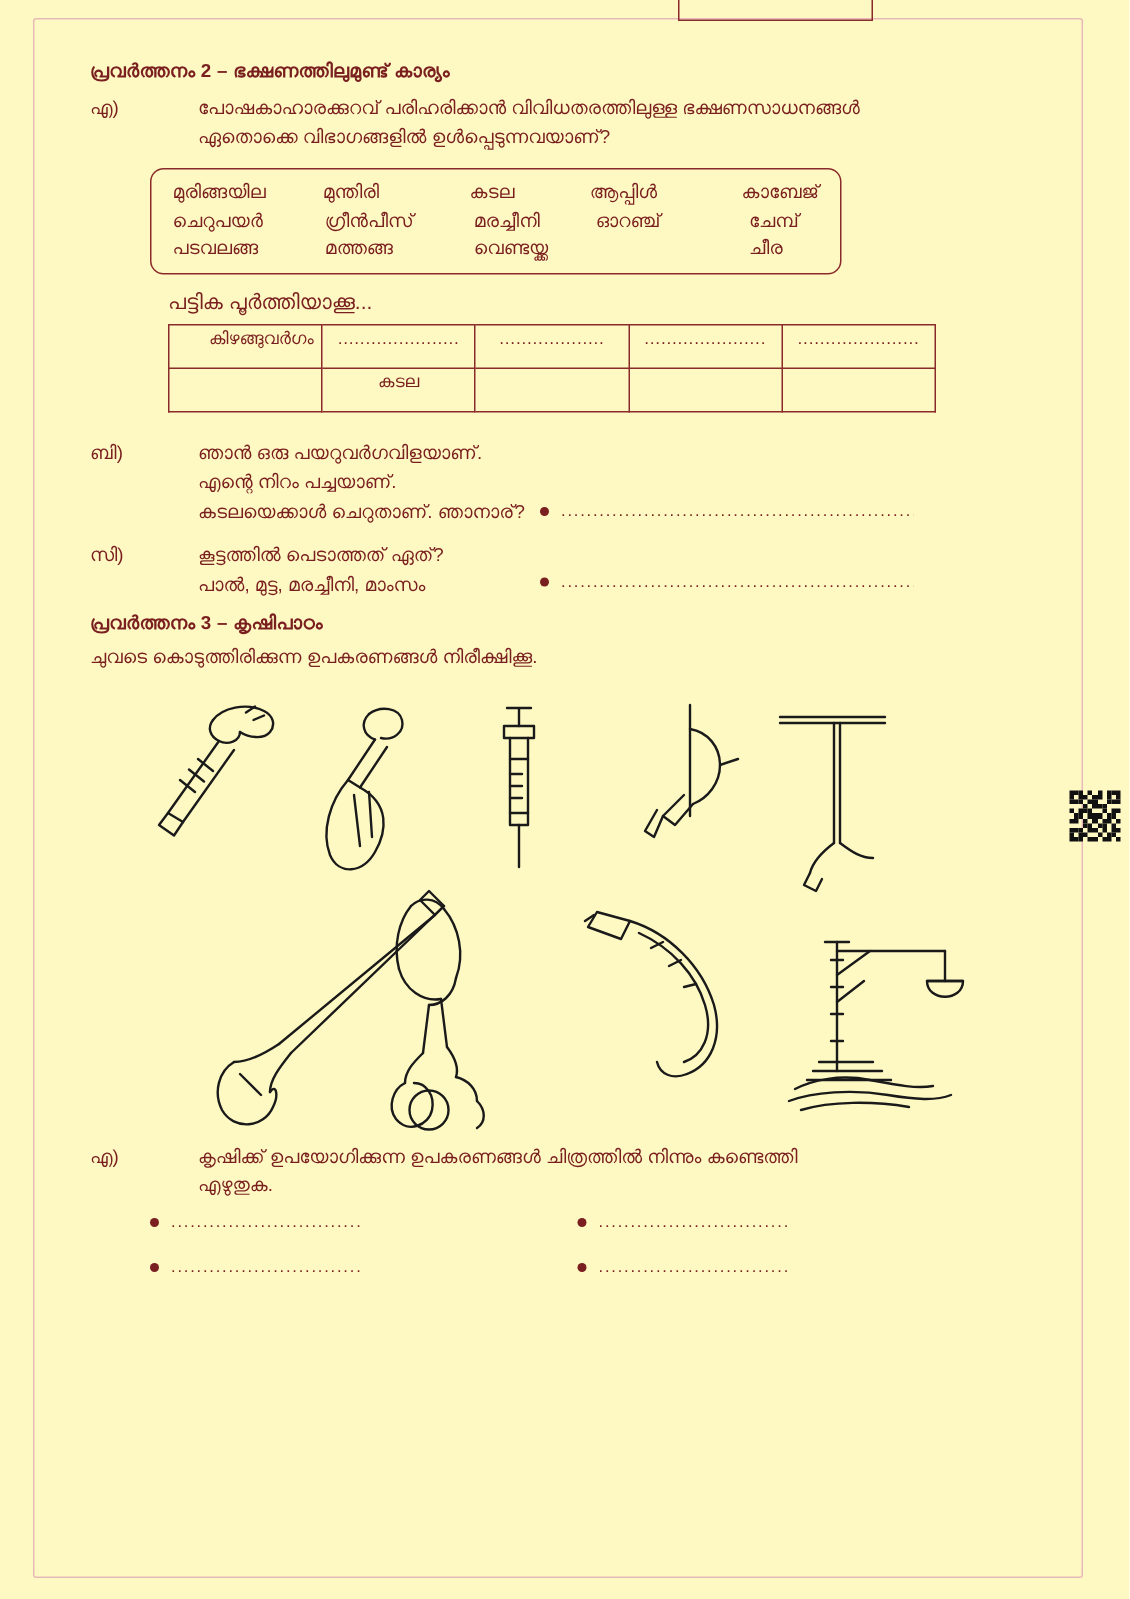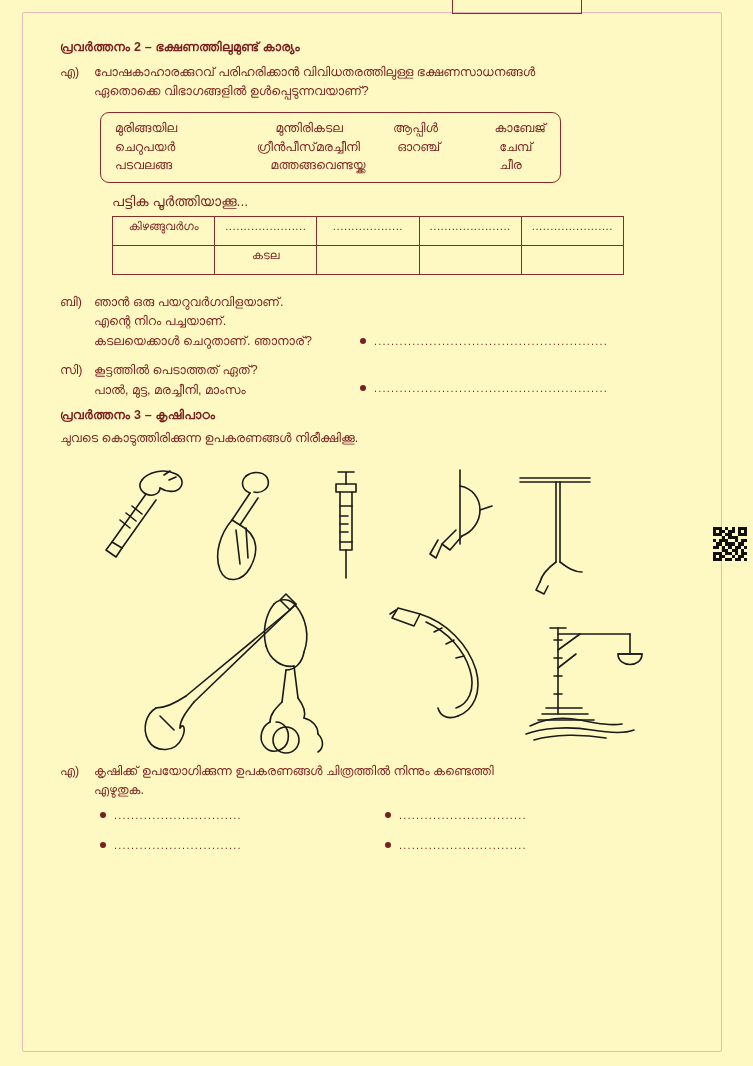--- a/index.html
+++ b/index.html
@@ -66,39 +66,39 @@
     width: 34px;
     flex: 0 0 34px;
     font-size: 12.5px;
     line-height: 1.55;
   }
   .q-text {
     font-size: 12.5px;
     line-height: 1.55;
     flex: 1;
   }
-  .q-text div { white-space: nowrap; }
+  .q-text div { white-space: nowrap; margin-left: 38px; }
 
   
   .wordbank {
     margin: 10px 0 0 40px;
     border: 1px solid #8a2b2b;
     border-radius: 9px;
     width: 461px;
     box-sizing: border-box;
     padding: 6px 0 7px 0;
   }
   .wb-row {
     display: flex;
     font-size: 12.5px;
     line-height: 1.5;
     padding: 0 14px;
   }
   .wb-c1 { width: 135px; }
-  .wb-c2 { width: 132px; text-align: right; }
+  .wb-c2 { width: 132px; }
   .wb-c3 { width: 108px; }
   .wb-c4 { width: 88px; }
   .wb-c5 { width: 62px; margin-left: 36px; }
 
   .subinstr {
     margin: 10px 0 6px 52px;
     font-size: 14px;
   }
 
   
@@ -111,21 +111,21 @@
   table.grid td {
     border: 1px solid #8a2b2b;
     height: 22px;
     vertical-align: top;
     font-size: 11.5px;
     padding: 3px 5px;
     text-align: center;
     color: #7a1f1f;
   }
   table.grid td.first {
-    text-align: center;
+    text-align: right;
   }
   .dots-cell {
     font-size: 10px;
     letter-spacing: .5px;
     color: #7a1f1f;
   }
   .tall { height: 96px; }
   .bullet {
     width: 6px; height: 6px;
     border-radius: 50%;

